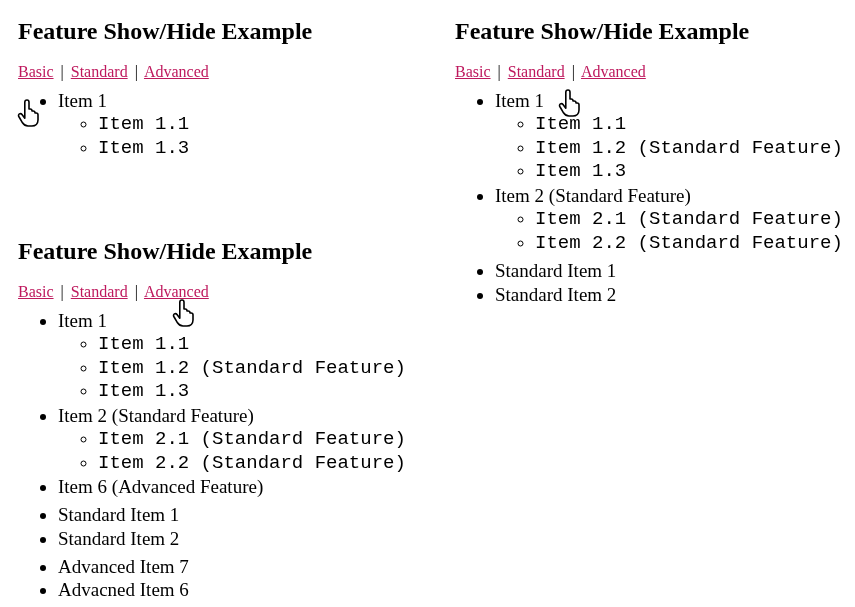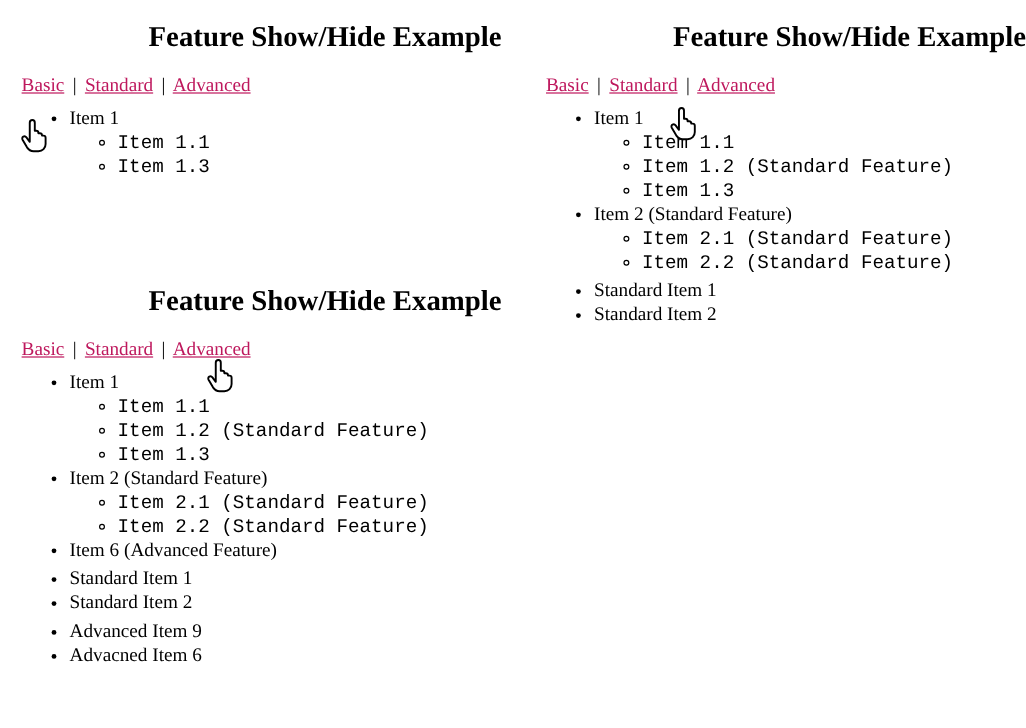--- a/index.html
+++ b/index.html
@@ -16,21 +16,20 @@
     overflow: hidden;
   }
   .panel {
     position: absolute;
     width: 400px;
   }
   .panel h1 {
     font-size: 24px;
     font-weight: bold;
     margin: 0 0 18px 0;
-    text-align: right;
   }
   .links {
     margin: 0 0 8px 0;
     font-size: 16px;
   }
   .links a {
     color: #be185d;
     text-decoration: underline;
   }
   .sep {
@@ -41,21 +40,21 @@
     margin: 4px 0;
     padding-left: 40px;
   }
   ul ul {
     list-style-type: circle;
     padding-left: 40px;
     margin: 0;
     font-family: Liberation Mono, monospace;
   }
   li {
-    font-size: 16px;
+    font-size: 19px;
     line-height: 1.25;
   }
   .cursor {
     position: absolute;
     width: 26px;
     height: 30px;
     pointer-events: none;
   }
   .cursor svg {
     width: 100%;
@@ -132,21 +131,21 @@
             <li>Item 2.1 (Standard Feature)</li>
             <li>Item 2.2 (Standard Feature)</li>
           </ul></li>
         <li>Item 6 (Advanced Feature)</li>
       </ul>
       <ul>
         <li>Standard Item 1</li>
         <li>Standard Item 2</li>
       </ul>
       <ul>
-        <li>Advanced Item 9</li>
+        <li>Advanced Item 7</li>
         <li>Advacned Item 6</li>
       </ul>
     </div>
 </div>
 
 <div class="cursor" id="cursor-basic" style="left: 17px; top: 98px;"><svg viewBox="0 0 26 30">
 <path d="M10 2 C11.2 2 12 3 12 4.2 L12 11 L13.2 11 C14.3 11 15 11.8 15 12.8 L15 13 L16.2 13 C17.3 13 18 13.8 18 14.8 L18 15 L19.2 15 C20.3 15 21 15.8 21 16.8 L21 22 C21 25.5 18.5 28 15 28 L11 28 C8.5 28 6.8 26.8 5.5 24.8 L1.8 18.5 C1.3 17.6 1.5 16.4 2.4 15.9 C3.3 15.4 4.4 15.7 5 16.5 L7.8 20.2 L7.8 4.2 C7.8 3 8.8 2 10 2 Z" fill="#fff" stroke="#000" stroke-width="1.6" stroke-linejoin="round"></path>
 </svg></div>
 <div class="cursor" id="cursor-standard" style="left: 558px; top: 88px;"><svg viewBox="0 0 26 30">
 <path d="M10 2 C11.2 2 12 3 12 4.2 L12 11 L13.2 11 C14.3 11 15 11.8 15 12.8 L15 13 L16.2 13 C17.3 13 18 13.8 18 14.8 L18 15 L19.2 15 C20.3 15 21 15.8 21 16.8 L21 22 C21 25.5 18.5 28 15 28 L11 28 C8.5 28 6.8 26.8 5.5 24.8 L1.8 18.5 C1.3 17.6 1.5 16.4 2.4 15.9 C3.3 15.4 4.4 15.7 5 16.5 L7.8 20.2 L7.8 4.2 C7.8 3 8.8 2 10 2 Z" fill="#fff" stroke="#000" stroke-width="1.6" stroke-linejoin="round"></path>

